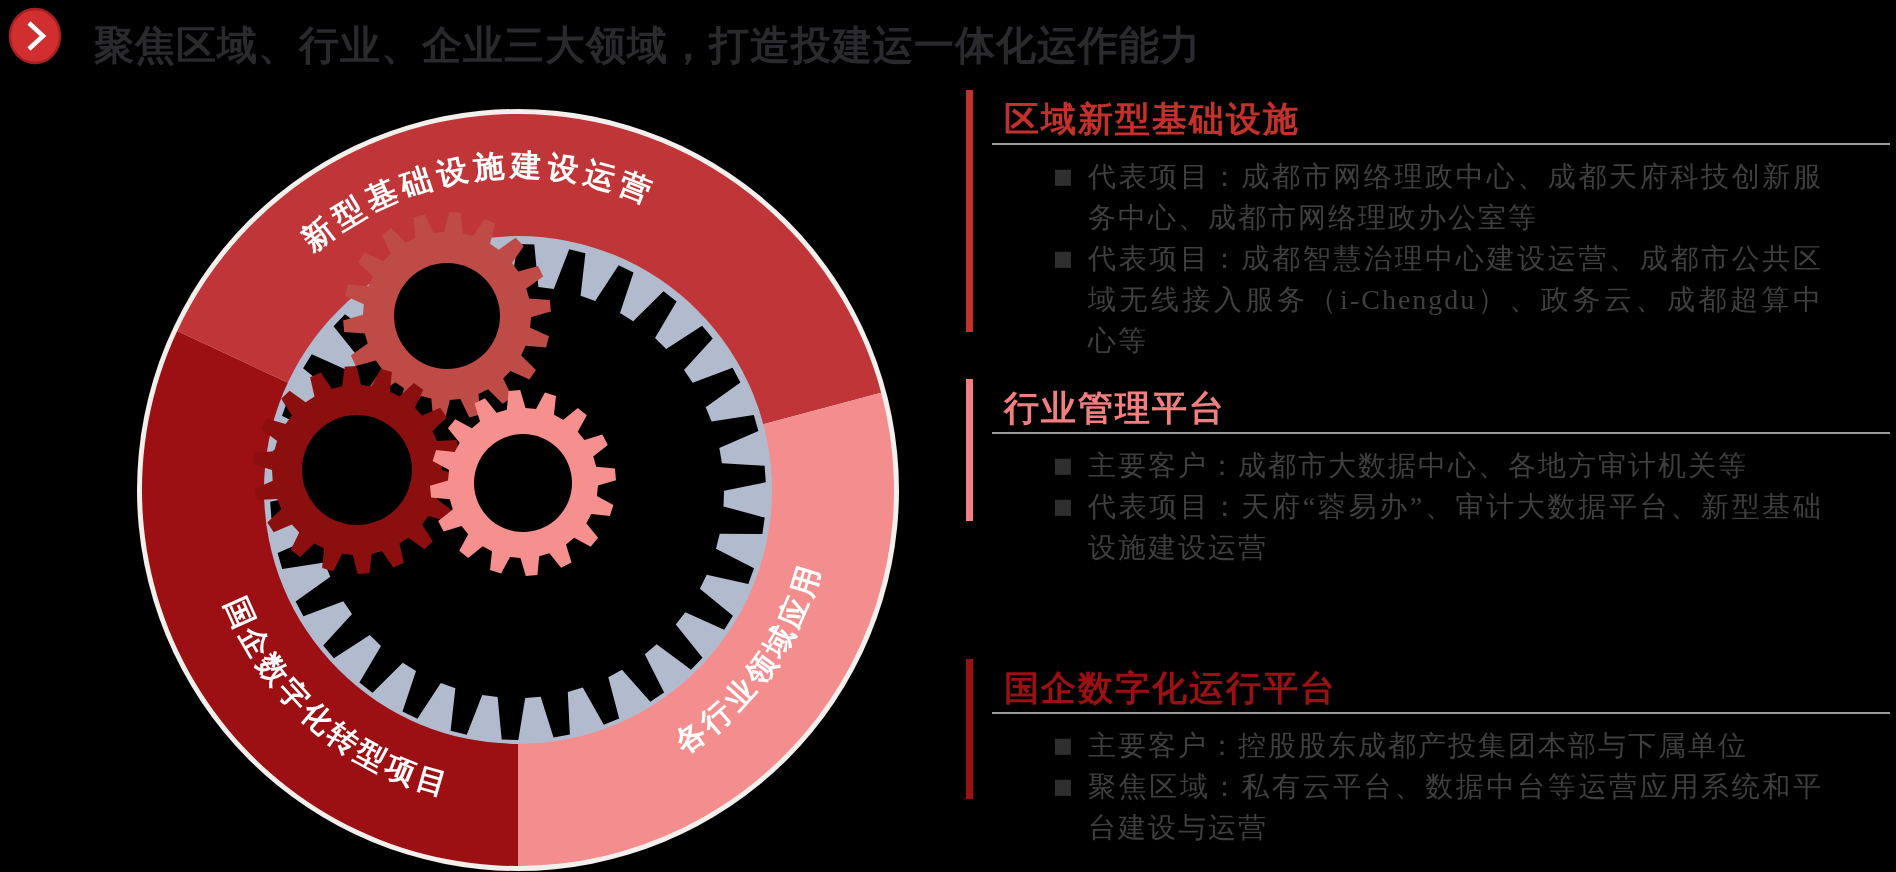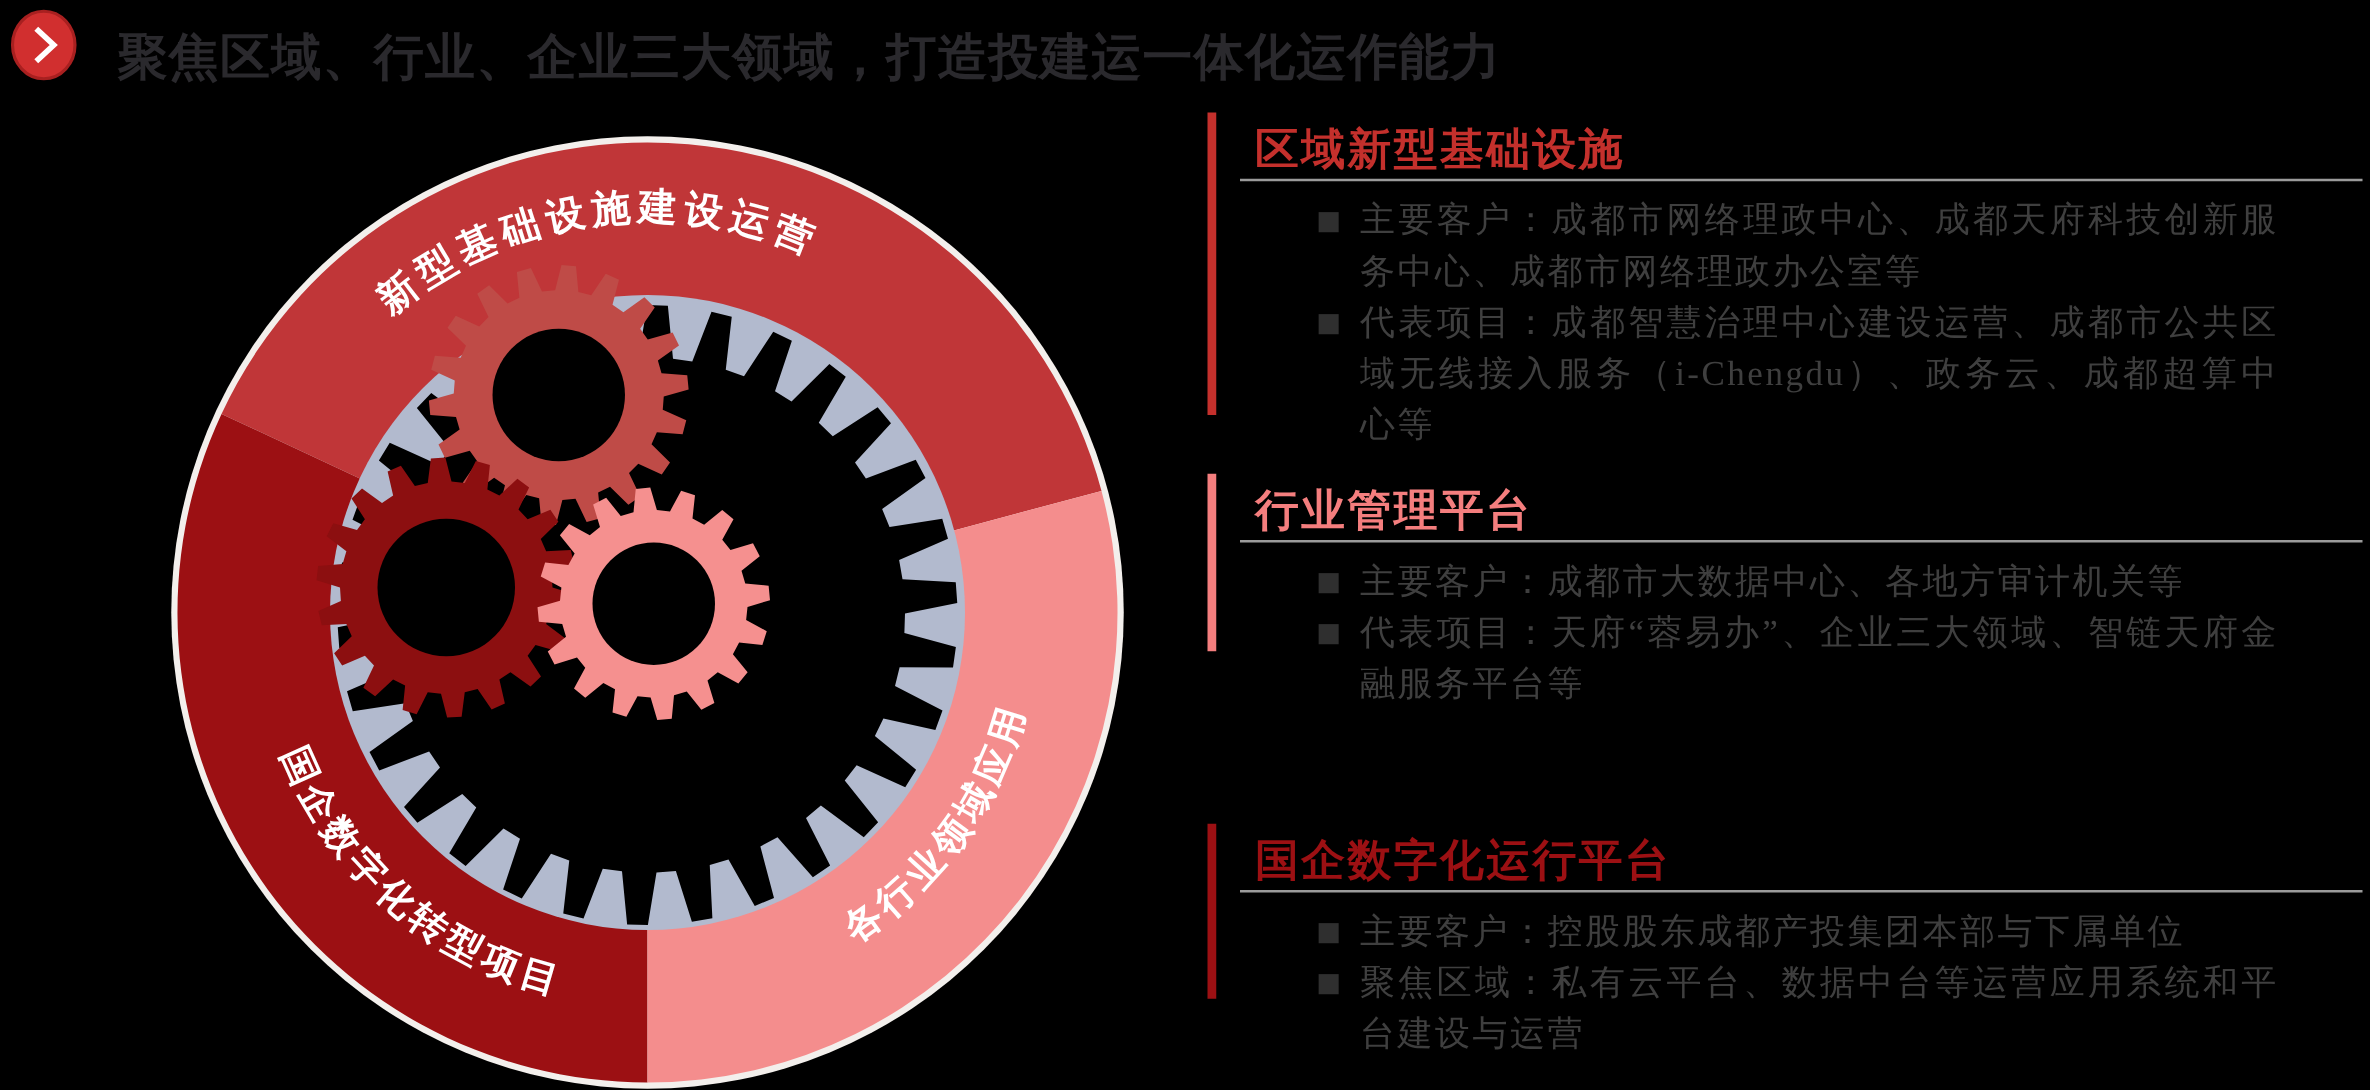--- a/index.html
+++ b/index.html
@@ -64,32 +64,32 @@
   <text font-size="30" letter-spacing="4">
     <textPath id="tp-right" href="#arc-right" startOffset="50%" text-anchor="middle" fill="#ffffff">各行业领域应用</textPath>
   </text>
 </svg>
 
 <section class="panel" style="top:88px">
   <div class="sec-bar" style="height: 242px; background: rgb(196, 48, 44);"></div>
   <div class="sec-title" style="color: rgb(196, 48, 44);">区域新型基础设施</div>
   <div class="sec-rule"></div>
   <div class="sec-bullets">
-    <div class="bullet"><span class="mark">■</span><span>主要客户：成都市网络理政中心、成都天府科技创新服务中心、成都市网络理政办公室等</span></div>
+    <div class="bullet"><span class="mark">■</span><span>代表项目：成都市网络理政中心、成都天府科技创新服务中心、成都市网络理政办公室等</span></div>
     <div class="bullet"><span class="mark">■</span><span>代表项目：成都智慧治理中心建设运营、成都市公共区域无线接入服务（i-Chengdu）、政务云、成都超算中心等</span></div>
   </div>
 </section>
 
 <section class="panel" style="top:377px">
   <div class="sec-bar" style="height: 142px; background: rgb(244, 126, 126);"></div>
   <div class="sec-title" style="color: rgb(244, 126, 126);">行业管理平台</div>
   <div class="sec-rule"></div>
   <div class="sec-bullets">
     <div class="bullet"><span class="mark">■</span><span>主要客户：成都市大数据中心、各地方审计机关等</span></div>
-    <div class="bullet"><span class="mark">■</span><span>代表项目：天府“蓉易办”、企业三大领域、智链天府金融服务平台等</span></div>
+    <div class="bullet"><span class="mark">■</span><span>代表项目：天府“蓉易办”、审计大数据平台、新型基础设施建设运营</span></div>
   </div>
 </section>
 
 <section class="panel" style="top:657px">
   <div class="sec-bar" style="height: 140px; background: rgb(156, 16, 19);"></div>
   <div class="sec-title" style="color: rgb(156, 16, 19); text-align: center;">国企数字化运行平台</div>
   <div class="sec-rule"></div>
   <div class="sec-bullets">
     <div class="bullet"><span class="mark">■</span><span>主要客户：控股股东成都产投集团本部与下属单位</span></div>
     <div class="bullet"><span class="mark">■</span><span>聚焦区域：私有云平台、数据中台等运营应用系统和平台建设与运营</span></div>

